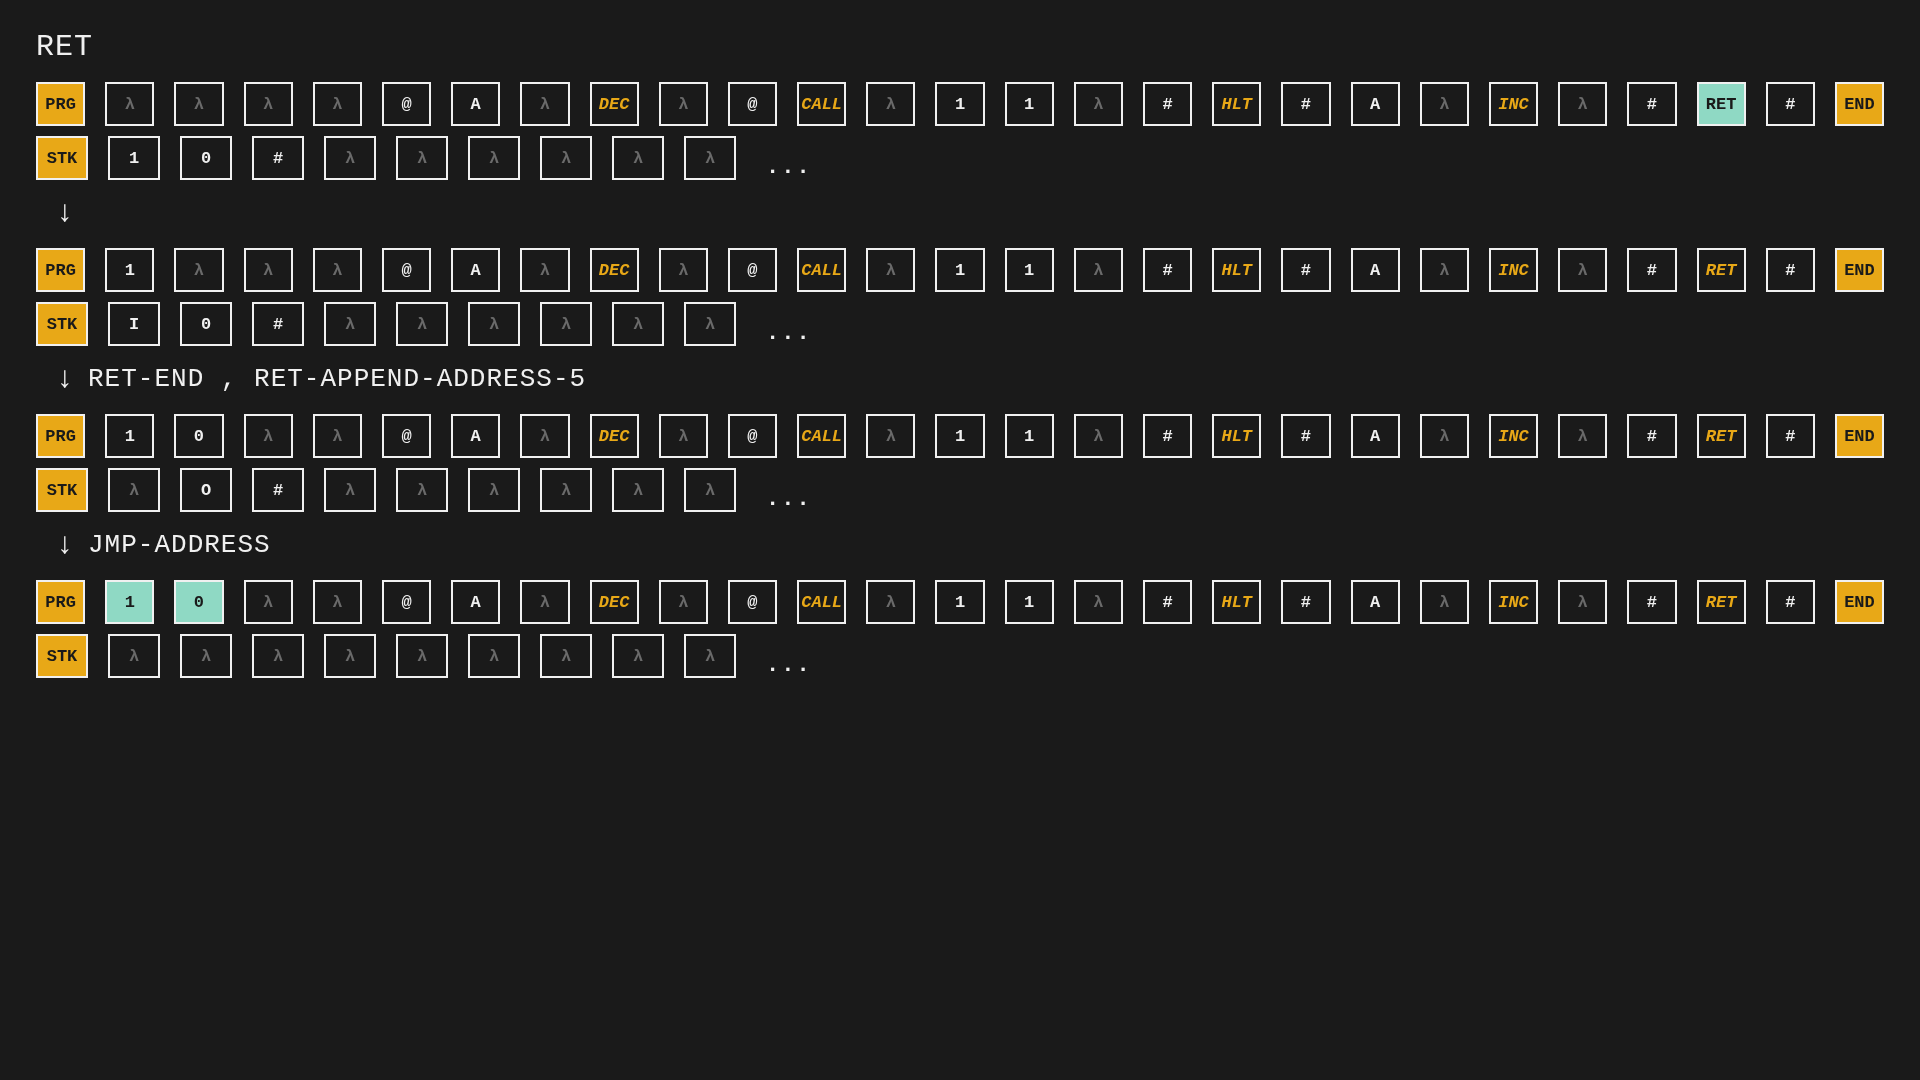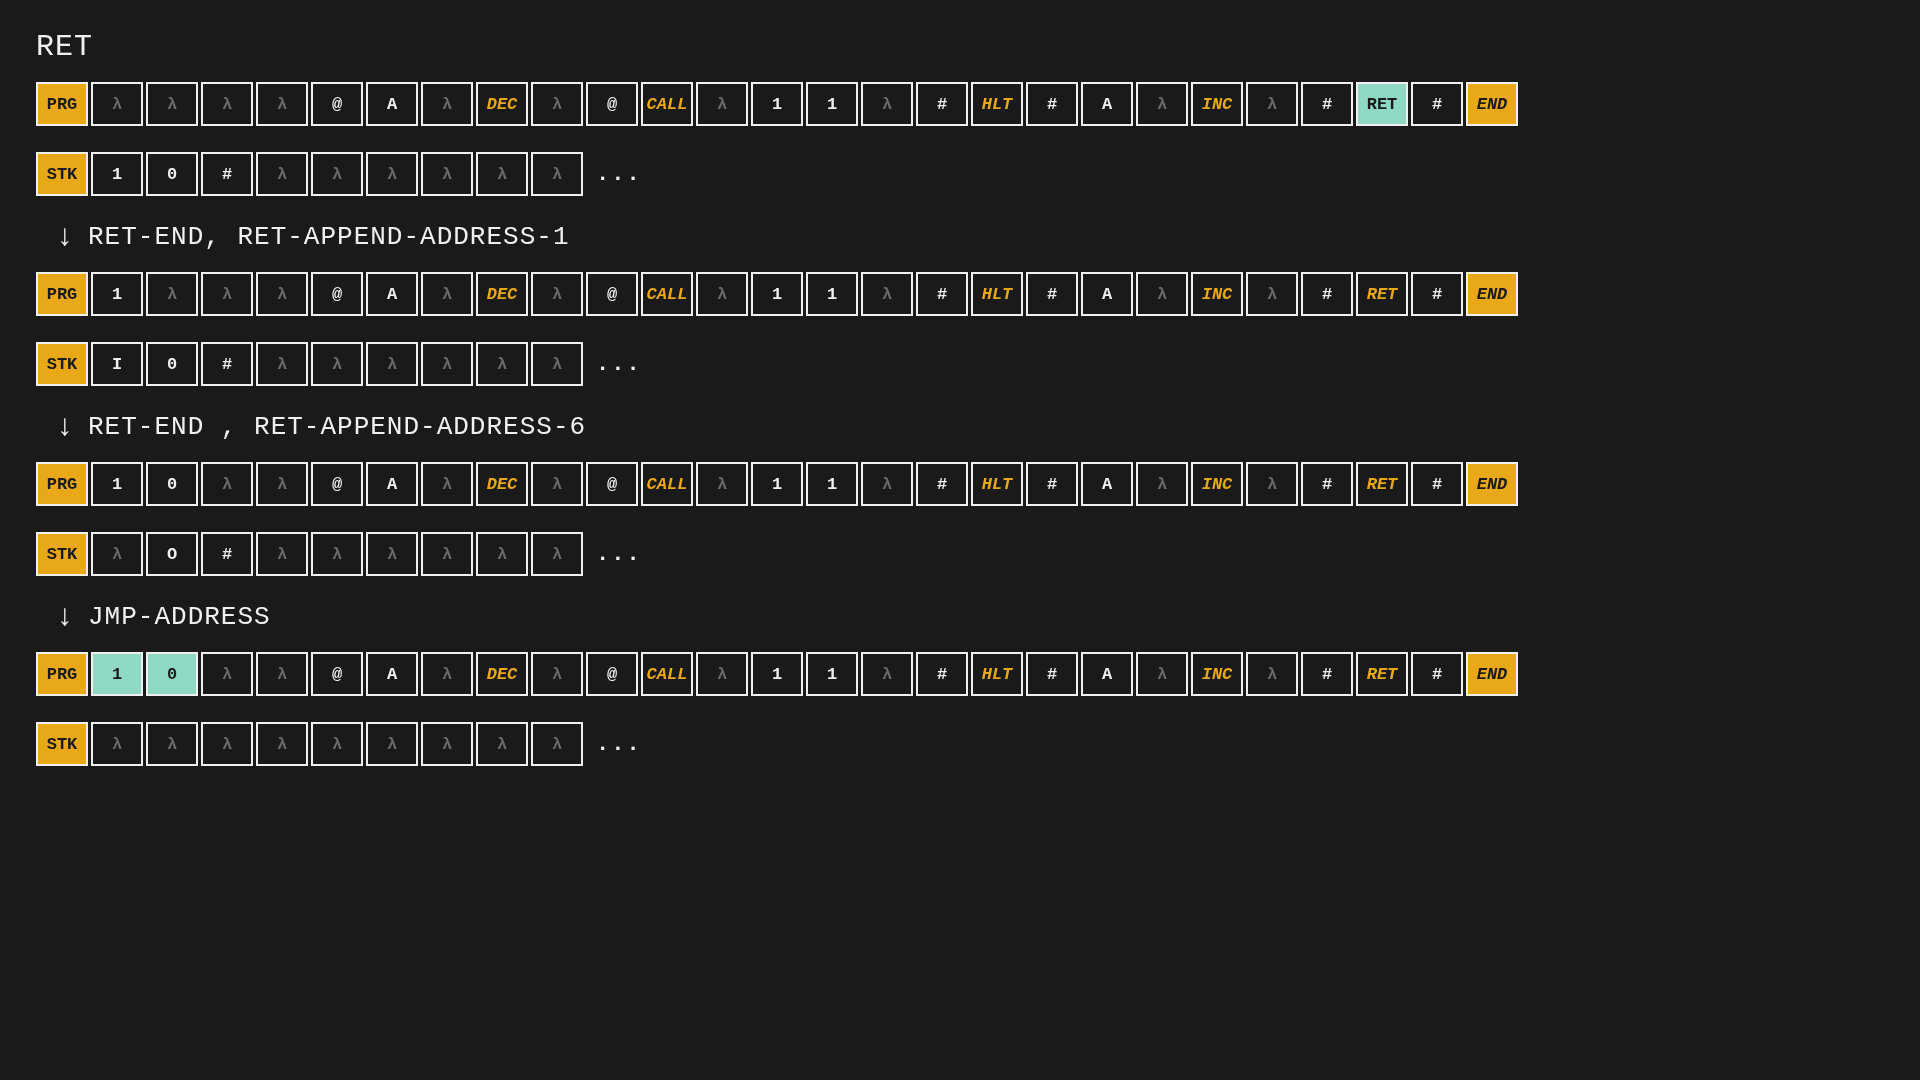--- a/index.html
+++ b/index.html
@@ -11,44 +11,43 @@
     font-size: 18px;
   }
   .title {
     font-size: 30px;
     font-weight: 500;
     margin-bottom: 18px;
     letter-spacing: 1px;
   }
   .row {
     display: flex;
-    gap: 3px;
-    align-items: center;
-    margin-bottom: 26px;
+    gap: 20px;
+    align-items: flex-end;
+    margin-bottom: 10px;
   }
   .cell {
     width: 52px;
     height: 44px;
     border: 2px solid #f0f0f0;
     display: flex;
     align-items: center;
     justify-content: center;
     font-size: 17px;
     font-weight: 600;
     background: #1a1a1a;
   }
   .cell.label {
     background: #e8a817;
     color: #1a1a1a;
     font-weight: 700;
   }
   .cell.end {
     background: #e8a817;
     color: #1a1a1a;
-    font-style: italic;
   }
   .cell.yellow {
     color: #e8a817;
     font-style: italic;
   }
   .cell.dim {
     color: #6a6a6a;
   }
   .cell.highlight {
     background: #8fd9c4;
@@ -121,21 +120,20 @@
         <div class="cell dim">λ</div>
         <div class="cell dim">λ</div>
         <div class="cell dim">λ</div>
         <div class="cell dim">λ</div>
         <div class="cell dim">λ</div>
         <span class="ellipsis">...</span>
       </div>
     </div>
     <div class="transition">
       <span class="arrow">↓</span>
-      <span class="transition-label">RET-END, RET-APPEND-ADDRESS-1</span>
     </div>
     <div class="block">
       <div class="row">
         <div class="cell label">PRG</div>
         <div class="cell">1</div>
         <div class="cell dim">λ</div>
         <div class="cell dim">λ</div>
         <div class="cell dim">λ</div>
         <div class="cell">@</div>
         <div class="cell">A</div>
@@ -169,21 +167,21 @@
         <div class="cell dim">λ</div>
         <div class="cell dim">λ</div>
         <div class="cell dim">λ</div>
         <div class="cell dim">λ</div>
         <div class="cell dim">λ</div>
         <span class="ellipsis">...</span>
       </div>
     </div>
     <div class="transition">
       <span class="arrow">↓</span>
-      <span class="transition-label">RET-END , RET-APPEND-ADDRESS-6</span>
+      <span class="transition-label">RET-END , RET-APPEND-ADDRESS-5</span>
     </div>
     <div class="block">
       <div class="row">
         <div class="cell label">PRG</div>
         <div class="cell">1</div>
         <div class="cell">0</div>
         <div class="cell dim">λ</div>
         <div class="cell dim">λ</div>
         <div class="cell">@</div>
         <div class="cell">A</div>

